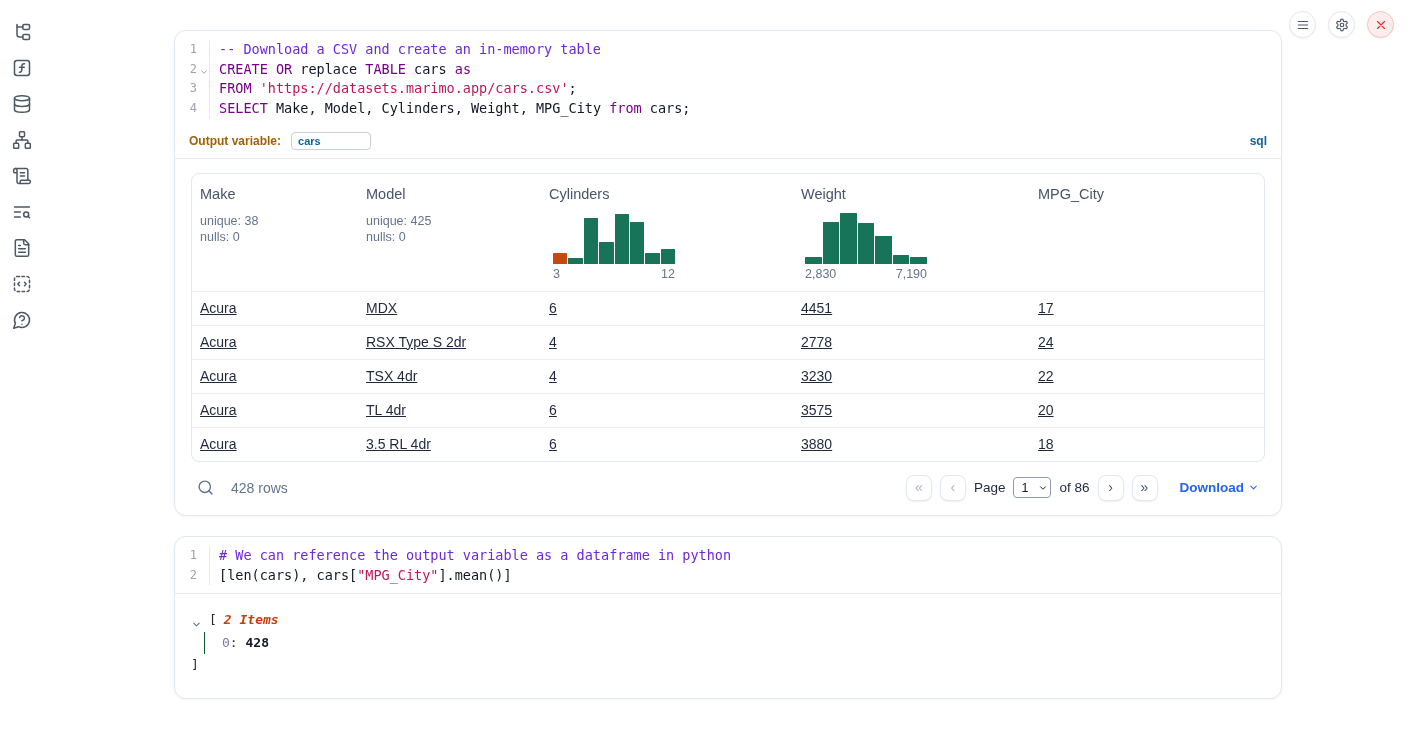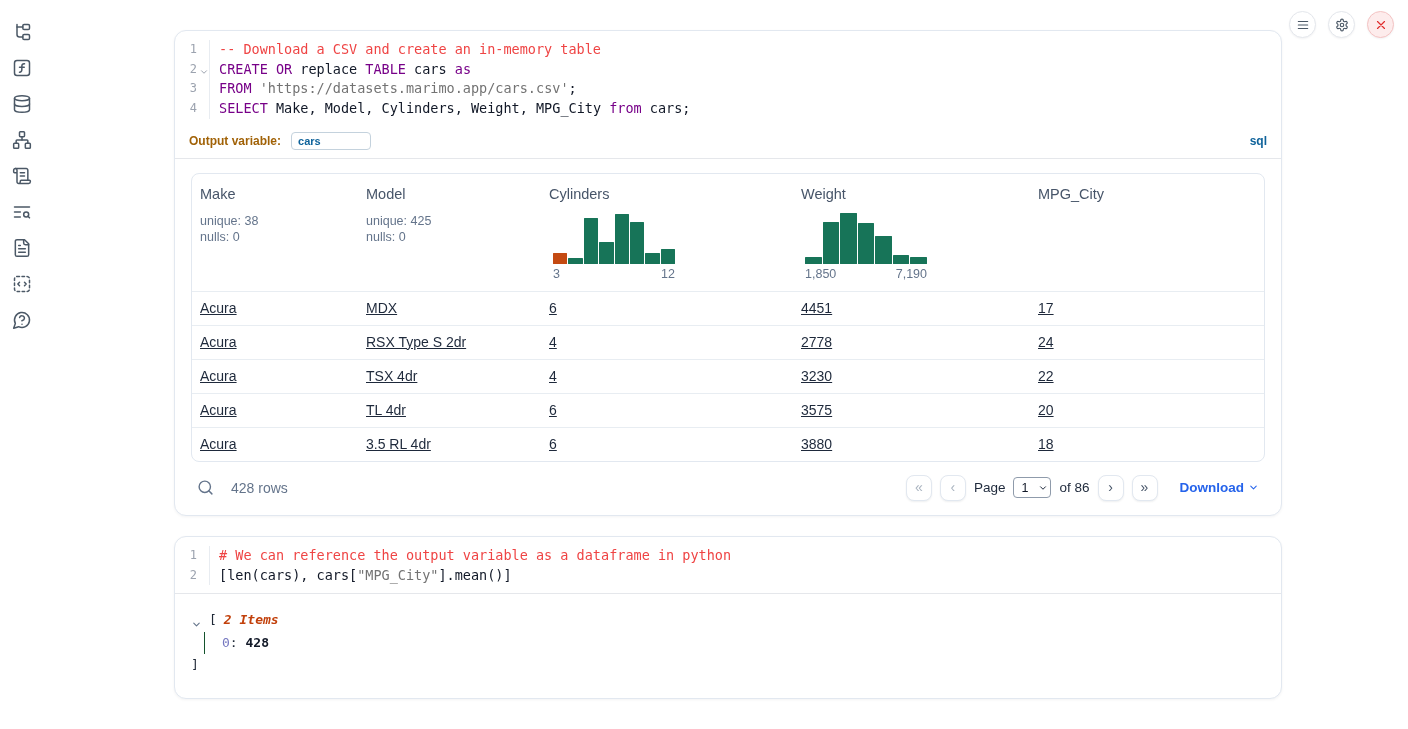--- a/index.html
+++ b/index.html
@@ -31,22 +31,22 @@
 
   .code-area { padding:9px 0 8px; }
   .code-line { display:flex; font-family:"DejaVu Sans Mono",monospace; font-size:13.5px; line-height:19.7px; }
   .gutter { width:34px; flex:none; text-align:right; color:#9ca3af; font-size:12px;
             padding-right:12px; position:relative; }
   .fold { position:absolute; right:0; top:4px; width:10px; height:10px; color:#9ca3af; cursor:pointer; }
   .fold svg { width:10px; height:10px; stroke:currentColor; fill:none; stroke-width:2.4;
               stroke-linecap:round; stroke-linejoin:round; }
   .line-content { flex:1; border-left:1px solid #e8ecf1; padding-left:9px; white-space:pre; color:#111827; }
   .tok-keyword { color:#770088; }
-  .tok-string  { color:#737373; }
-  .tok-comment { color:#ef4444; }
+  .tok-string  { color:#be185d; }
+  .tok-comment { color:#6d28d9; }
   .tok-plain   { color:#111827; }
 
   .outvar { display:flex; align-items:center; gap:10px; padding:5px 14px 8px; border-bottom:1px solid #e5e7eb; }
   .outvar-label { font-size:12px; font-weight:bold; color:#a16207; }
   .outvar-input { width:80px; height:18px; border:1px solid #c4d2dd; border-radius:4px;
                   font-family:"Liberation Sans",sans-serif; font-size:11px; font-weight:bold;
                   color:#0f639b; padding:0 6px; outline:none; }
   .lang-badge { margin-left:auto; font-size:12px; font-weight:bold; color:#0f639b; }
 
   
@@ -267,21 +267,21 @@
                 <div class="hist-bars">
                   <div class="bar" style="height: 12%; background: rgb(23, 116, 88);"></div>
                   <div class="bar" style="height: 77%; background: rgb(23, 116, 88);"></div>
                   <div class="bar" style="height: 95%; background: rgb(23, 116, 88);"></div>
                   <div class="bar" style="height: 75%; background: rgb(23, 116, 88);"></div>
                   <div class="bar" style="height: 52%; background: rgb(23, 116, 88);"></div>
                   <div class="bar" style="height: 17%; background: rgb(23, 116, 88);"></div>
                   <div class="bar" style="height: 12%; background: rgb(23, 116, 88);"></div>
                 </div>
                 <div class="hist-labels">
-                  <span>1,850</span>
+                  <span>2,830</span>
                   <span>7,190</span>
                 </div>
               </div>
             </div>
             <div class="th">
               <div class="th-title">MPG_City</div>
             </div>
           </div>
         <div id="tbody">
             <div class="tgrid trow">

